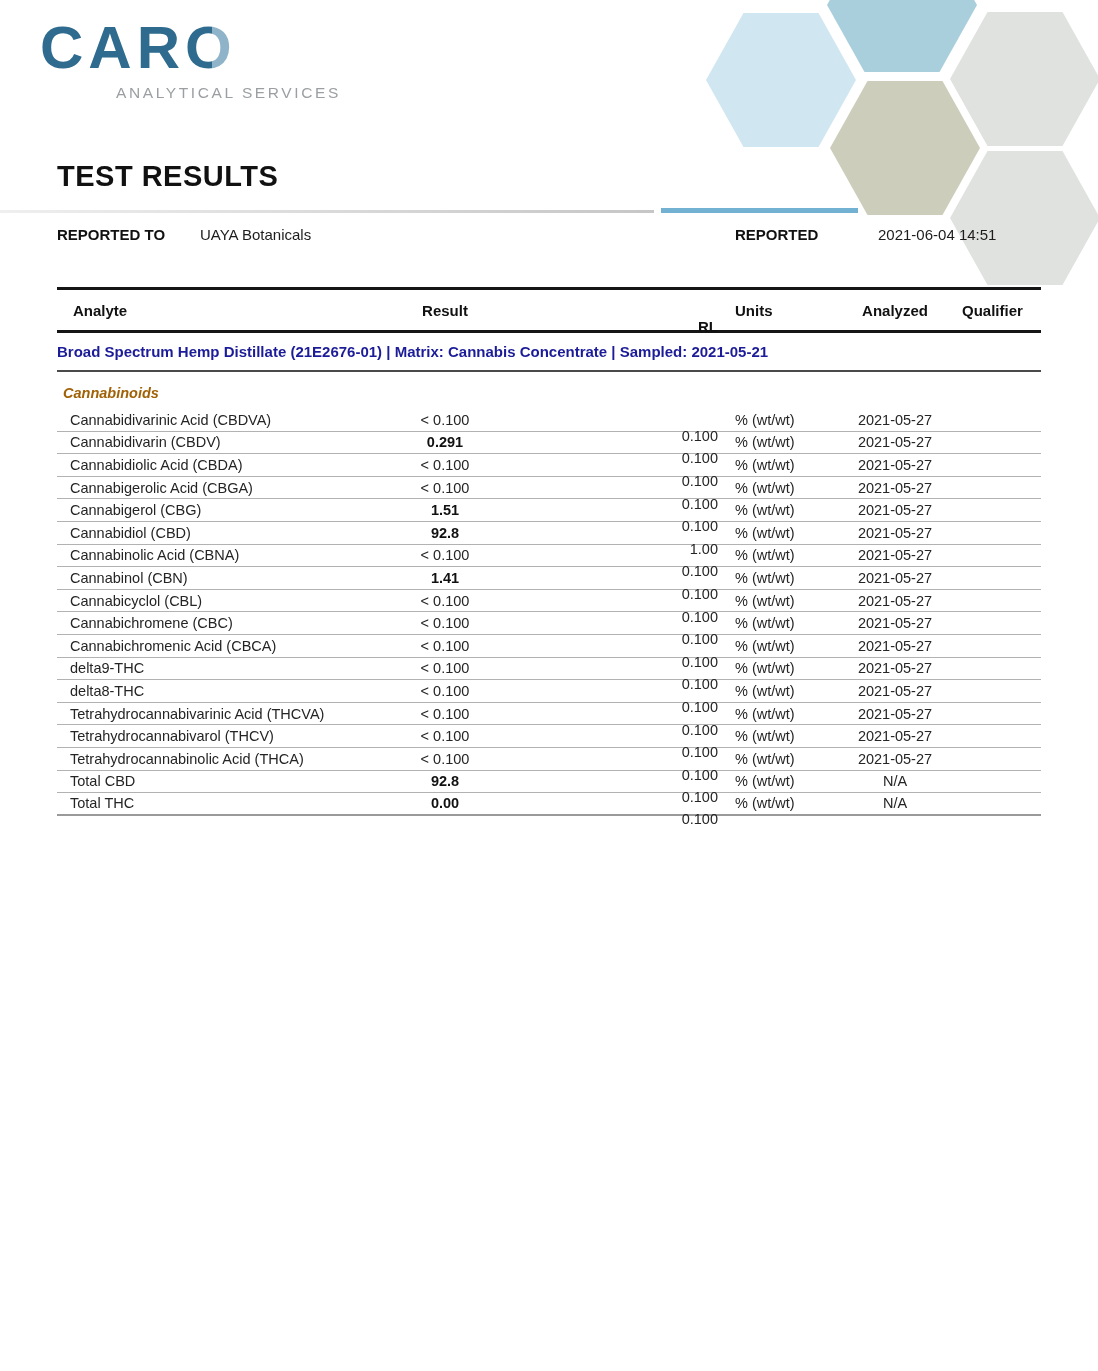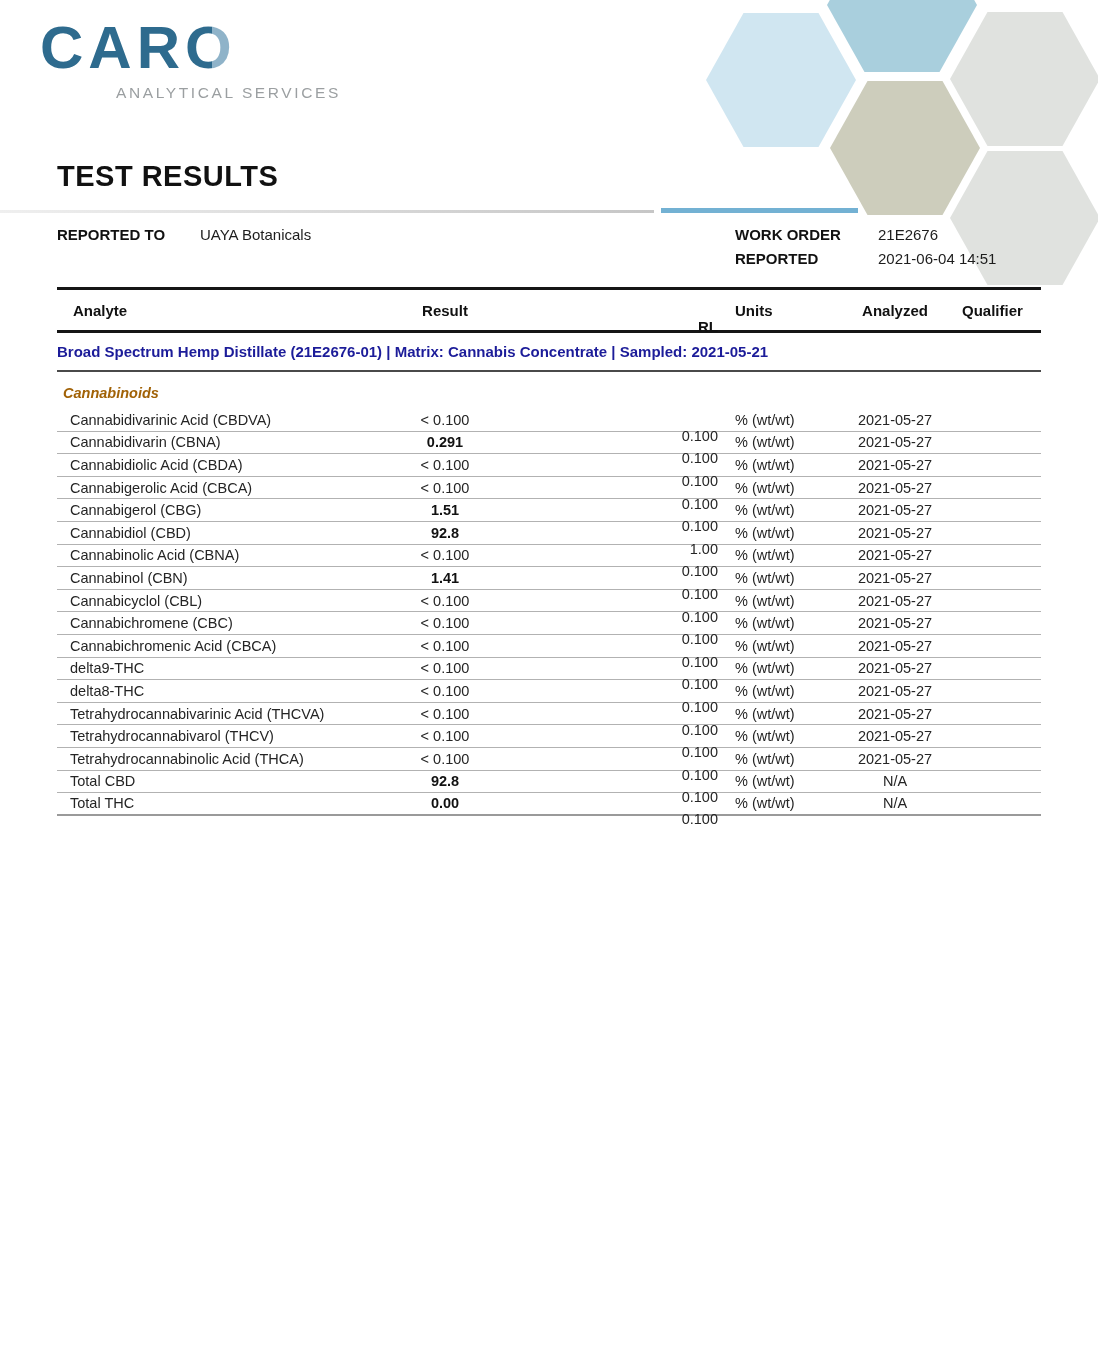--- a/index.html
+++ b/index.html
@@ -156,24 +156,20 @@
   <div class="rule-blue"></div>
 
   <div class="info info-left">
     <div class="info-row">
       <span class="info-label">REPORTED TO</span>
       <span class="info-value">UAYA Botanicals</span>
     </div>
   </div>
 
   <div class="info info-right">
-    <div class="info-row">
-      <span class="info-label">WORK ORDER</span>
-      <span class="info-value">21E2676</span>
-    </div>
     <div class="info-row">
       <span class="info-label">REPORTED</span>
       <span class="info-value">2021-06-04 14:51</span>
     </div>
   </div>
 
   <div class="report-table">
     <div class="thead">
       <div class="c-analyte">Analyte</div>
       <div class="c-result">Result</div>
@@ -187,37 +183,37 @@
     <div class="rows">
         <div class="row">
     <div class="c-analyte">Cannabidivarinic Acid (CBDVA)</div>
     <div class="c-result">&lt; 0.100</div>
     <div class="c-rl">0.100</div>
     <div class="c-units">% (wt/wt)</div>
     <div class="c-analyzed">2021-05-27</div>
     <div class="c-qualifier"></div>
   </div>
         <div class="row">
-    <div class="c-analyte">Cannabidivarin (CBNA)</div>
+    <div class="c-analyte">Cannabidivarin (CBDV)</div>
     <div class="c-result bold">0.291</div>
     <div class="c-rl">0.100</div>
     <div class="c-units">% (wt/wt)</div>
     <div class="c-analyzed">2021-05-27</div>
     <div class="c-qualifier"></div>
   </div>
         <div class="row">
     <div class="c-analyte">Cannabidiolic Acid (CBDA)</div>
     <div class="c-result">&lt; 0.100</div>
     <div class="c-rl">0.100</div>
     <div class="c-units">% (wt/wt)</div>
     <div class="c-analyzed">2021-05-27</div>
     <div class="c-qualifier"></div>
   </div>
         <div class="row">
-    <div class="c-analyte">Cannabigerolic Acid (CBCA)</div>
+    <div class="c-analyte">Cannabigerolic Acid (CBGA)</div>
     <div class="c-result">&lt; 0.100</div>
     <div class="c-rl">0.100</div>
     <div class="c-units">% (wt/wt)</div>
     <div class="c-analyzed">2021-05-27</div>
     <div class="c-qualifier"></div>
   </div>
         <div class="row">
     <div class="c-analyte">Cannabigerol (CBG)</div>
     <div class="c-result bold">1.51</div>
     <div class="c-rl">0.100</div>

